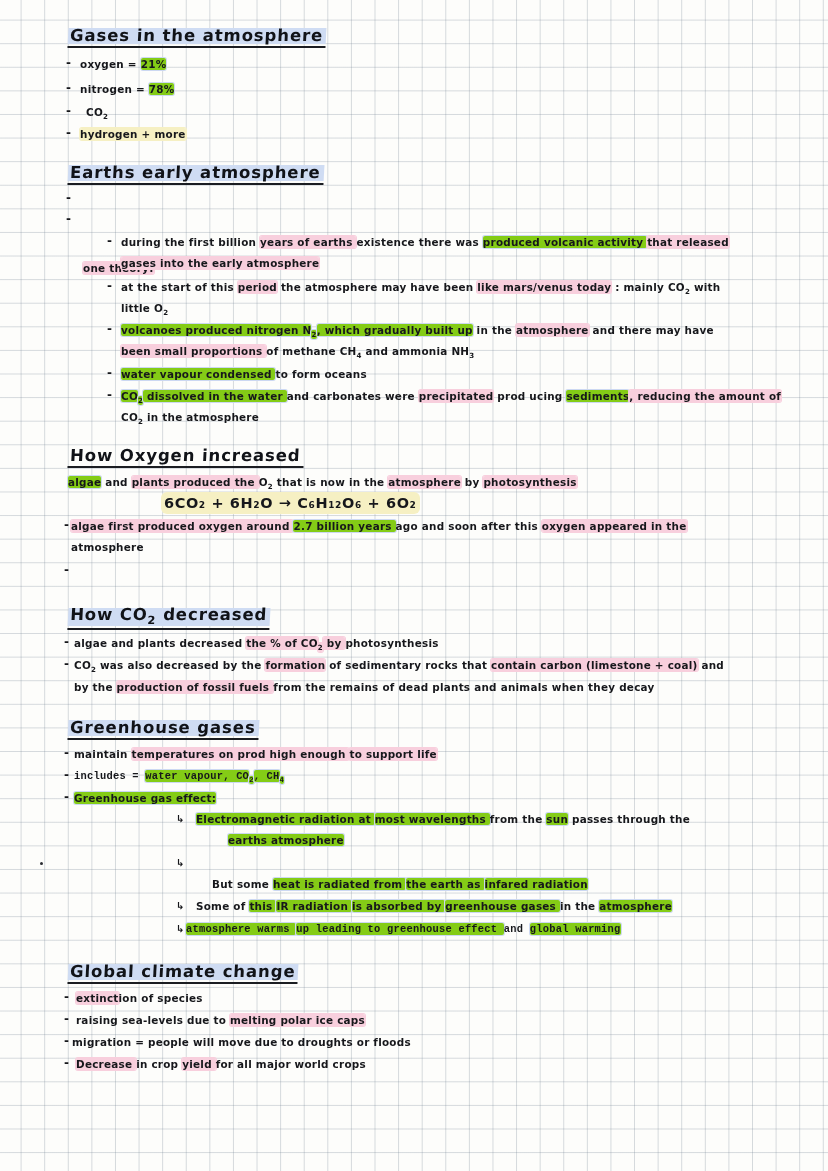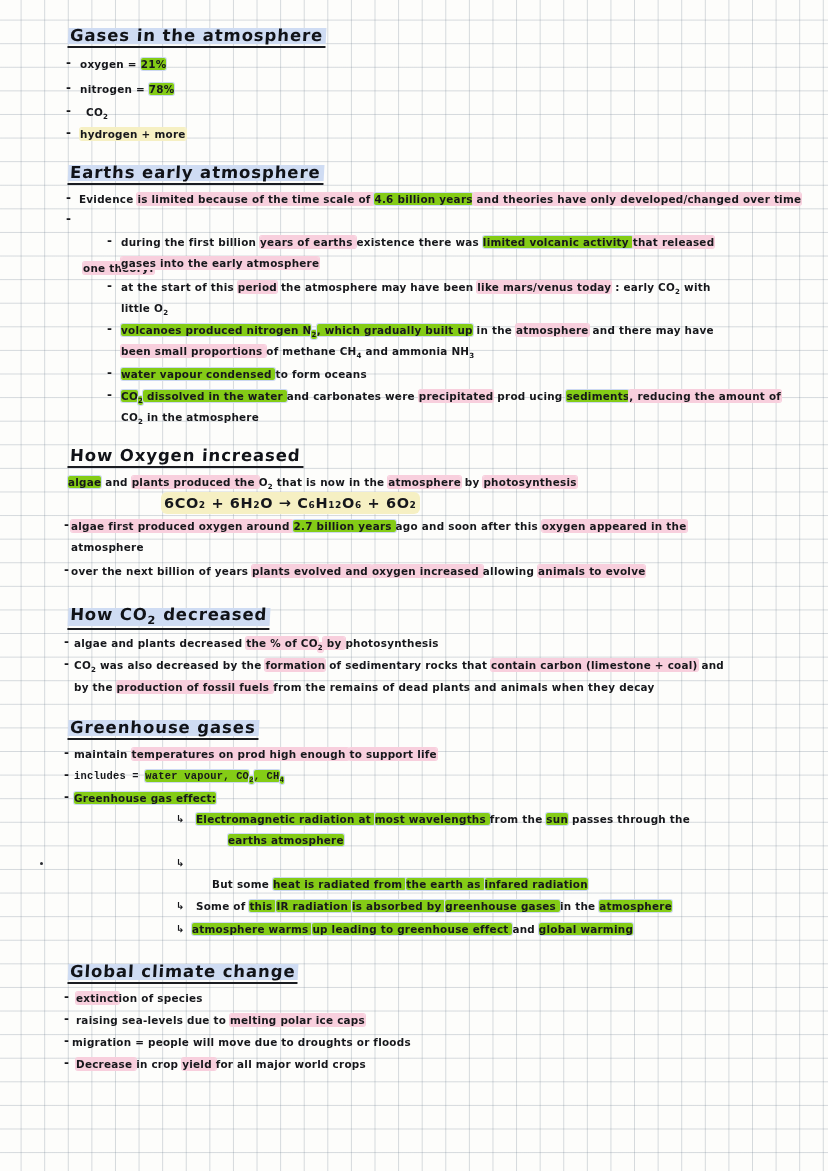--- a/index.html
+++ b/index.html
@@ -77,39 +77,36 @@
   <span class="dash" style="left:66px;top:126px;">-</span>
   <div class="line" style="left:80px;top:128px;">
     <span class="y">hydrogen + more</span>
   </div>
 
   <div class="sec" style="left:68px;top:163px;">
     <div class="title hl-blue">Earths early atmosphere</div>
   </div>
 
   <span class="dash" style="left:66px;top:191px;">-</span>
-  <div class="line" style="left:79px;top:193px;">
-    <span>Evidence </span><span class="p">is limited because of the time scale of </span><span class="b">4.6 billion years</span><span class="p"> and theories have only developed/changed over time</span>
-  </div>
   <span class="dash" style="left:66px;top:212px;">-</span>
   <div class="line" style="left:83px;top:214px;margin-top:48px;">
     <span class="p">one theory:</span>
   </div>
 
   <span class="dash" style="left:107px;top:234px;">-</span>
   <div class="line" style="left:121px;top:236px;">
-    <span>during the first billion </span><span class="p">years of earths </span><span>existence there was </span><span class="b">limited volcanic activity </span><span class="p">that released</span>
+    <span>during the first billion </span><span class="p">years of earths </span><span>existence there was </span><span class="b">produced volcanic activity </span><span class="p">that released</span>
   </div>
   <div class="line" style="left:121px;top:257px;">
     <span class="p">gases into the early atmosphere</span>
   </div>
 
   <span class="dash" style="left:107px;top:279px;">-</span>
   <div class="line" style="left:121px;top:281px;">
-    <span>at the start of this </span><span class="p">period</span><span> the atmosphere may have been </span><span class="p">like mars/venus today</span><span> : early CO</span><sub>2</sub><span> with</span>
+    <span>at the start of this </span><span class="p">period</span><span> the atmosphere may have been </span><span class="p">like mars/venus today</span><span> : mainly CO</span><sub>2</sub><span> with</span>
   </div>
   <div class="line" style="left:121px;top:302px;">
     <span>little O</span><sub>2</sub>
   </div>
 
   <span class="dash" style="left:107px;top:322px;">-</span>
   <div class="line" style="left:121px;top:324px;">
     <span class="b">volcanoes produced nitrogen N</span><sub class="b">2</sub><span class="b">, which gradually built up</span><span> in the </span><span class="p">atmosphere</span><span> and there may have</span>
   </div>
   <div class="line" style="left:121px;top:345px;">
@@ -141,23 +138,20 @@
 
   <span class="dash" style="left:64px;top:518px;">-</span>
   <div class="line" style="left:71px;top:520px;">
     <span class="p">algae first produced oxygen around </span><span class="b">2.7 billion years </span><span>ago and </span><span>soon after this </span><span class="p">oxygen appeared in the</span>
   </div>
   <div class="line" style="left:71px;top:541px;">
     <span>atmosphere</span>
   </div>
 
   <span class="dash" style="left:64px;top:563px;">-</span>
-  <div class="line" style="left:71px;top:565px;">
-    <span>over the next billion of years </span><span class="p">plants evolved and </span><span class="p">oxygen increased </span><span>allowing </span><span class="p">animals to evolve</span>
-  </div>
 
   <div class="sec" style="left:68px;top:605px;">
     <div class="title hl-blue">How CO<sub>2</sub> decreased</div>
   </div>
 
   <span class="dash" style="left:64px;top:635px;">-</span>
   <div class="line" style="left:74px;top:637px;">
     <span>algae and plants decreased </span><span class="p">the % of CO</span><sub class="p">2</sub><span class="p"> by </span><span>photosynthesis</span>
   </div>
 
@@ -200,21 +194,21 @@
   <div class="line" style="left:212px;top:878px;">
     <span>But some </span><span class="b">heat is radiated from </span><span class="b">the earth as </span><span class="b">infared radiation</span>
   </div>
 
   <span class="arrowb" style="left:176px;top:900px;">↳</span>
   <div class="line" style="left:196px;top:900px;">
     <span>Some of </span><span class="b">this </span><span class="b">IR radiation </span><span class="b">is absorbed by </span><span class="b">greenhouse gases </span><span>in the </span><span class="b">atmosphere</span>
   </div>
 
   <span class="arrowb" style="left:176px;top:923px;">↳</span>
-  <div class="line" style="left:192px;top:923px;">
+  <div class="line" style="left:186px;top:923px;font-family:Liberation Mono, monospace;">
     <span class="b">atmosphere warms </span><span class="b">up leading to greenhouse effect </span><span>and </span><span class="b">global warming</span>
   </div>
 
   <div class="sec" style="left:68px;top:962px;">
     <div class="title hl-blue">Global climate change</div>
   </div>
 
   <span class="dash" style="left:64px;top:990px;">-</span>
   <div class="line" style="left:76px;top:992px;">
     <span class="p">extinct</span><span>ion of species</span>

